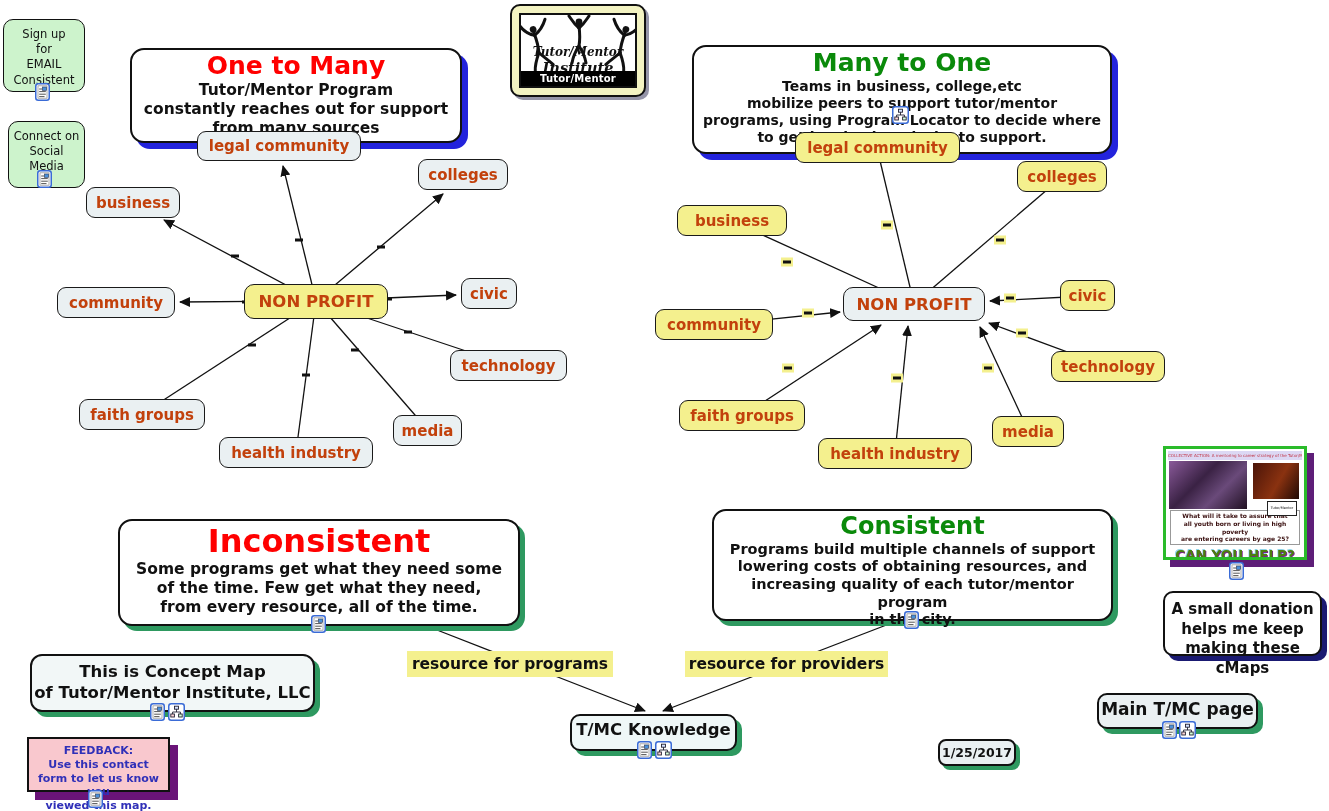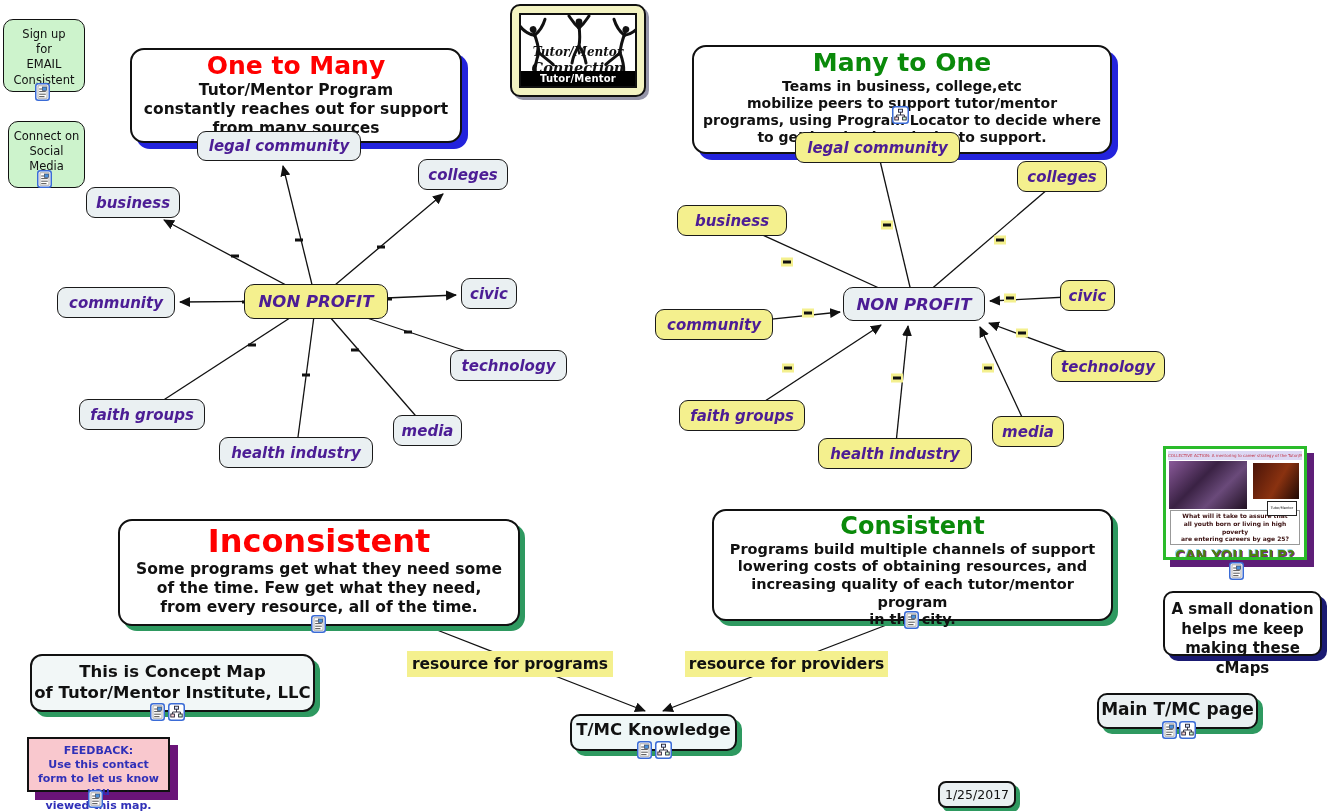--- a/index.html
+++ b/index.html
@@ -1,21 +1,21 @@
 <!DOCTYPE html>
 <html><head>
 <meta charset="utf-8">
 <style>
   html,body{margin:0;padding:0;background:#fff;}
   body{font-family:"DejaVu Sans","Liberation Sans",sans-serif;color:#111;}
   #stage{position:relative;width:1329px;height:811px;background:#fff;overflow:hidden;}
   .abs{position:absolute;box-sizing:border-box;}
   .wires{position:absolute;left:0;top:0;z-index:1;pointer-events:none;}
   .node{display:flex;align-items:center;justify-content:center;border:1.6px solid #1a1a1a;
-        border-radius:9px;font-weight:bold;font-size:15px;z-index:2;color:#4c1d95;font-style:italic;}
+        border-radius:9px;font-weight:bold;font-size:15px;z-index:2;color:#c2410c;}
   .gray{background:#EAF0F2;}
   .yellow{background:#F4F08E;}
   .center-node{font-size:16.5px;border-radius:10px;}
   .panel{border:2px solid #111;border-radius:14px;background:#fff;text-align:center;z-index:2;}
   .panel .ptitle{font-weight:bold;font-size:25px;line-height:1.15;margin-top:2px;}
   .panel .pbody{font-weight:bold;white-space:pre-line;line-height:1.22;}
   .t-red{color:#FF0000;}
   .t-green{color:#0A8A0A;}
   .shadow-blue{box-shadow:6px 6px 0 #2323DC;margin-top:40px;}
   .shadow-green{box-shadow:5px 5px 0 #2E9960;}
@@ -49,21 +49,21 @@
   .flyer-sub{position:absolute;left:0;right:0;top:10px;font-size:6px;font-weight:bold;color:#2D2DB0;}
   .flyer-big{position:absolute;left:0;right:0;top:1px;font-size:13.5px;font-weight:bold;color:#4d7c0f;
              white-space:nowrap;text-shadow:0.8px 0.8px 0 #7A1F96,-0.8px -0.8px 0 #8FD5E8;}
   .knowledge{background:#EFF7F7;border:2px solid #111;border-radius:10px;box-shadow:5px 5px 0 #2E9960;
              font-weight:bold;font-size:16.5px;text-align:center;padding-top:4px;z-index:2;}
   .concept{background:#F2F7F7;border:2px solid #111;border-radius:12px;box-shadow:5px 5px 0 #2E9960;
            font-weight:bold;font-size:16.5px;text-align:center;white-space:pre-line;line-height:1.25;padding-top:6px;z-index:2;}
   .mainpage{background:#EAF0F2;border:2px solid #111;border-radius:10px;box-shadow:5px 5px 0 #2E9960;
             font-weight:bold;font-size:17px;text-align:center;padding-top:4px;z-index:2;}
   .datebox{background:#EAF0F2;border:2px solid #111;border-radius:8px;box-shadow:4px 4px 0 #2E9960;
-           font-weight:normal;font-size:12.5px;display:flex;align-items:center;justify-content:center;z-index:2;margin-top:42px;}
+           font-weight:bold;font-size:12.5px;display:flex;align-items:center;justify-content:center;z-index:2;}
   .logo-text1{font-family:"DejaVu Serif","Liberation Serif",serif;font-style:italic;font-weight:bold;}
 </style>
 </head>
 <body>
 
 <div id="stage">
 
   <svg class="wires" width="1329" height="811">
     <defs>
       <marker id="arw" markerUnits="userSpaceOnUse" markerWidth="16" markerHeight="14" refX="10" refY="5" orient="auto">
@@ -191,21 +191,21 @@
             <circle cx="0" cy="-16" r="3.4" fill="#111" stroke="none"></circle>
             <path d="M0,-12 C-1,-4 -1,2 0,8"></path>
             <path d="M0,-10 C-7,-13 -11,-18 -14,-23"></path>
             <path d="M0,-10 C7,-13 11,-19 13,-25"></path>
             <path d="M0,8 C-4,14 -8,18 -11,23"></path>
             <path d="M0,8 C4,14 7,19 8,25"></path>
           </g>
         </g>
       </svg>
       <div class="abs logo-text1" style="left:0;right:0;top:30px;font-size:12px;text-align:center">Tutor/Mentor</div>
-      <div class="abs logo-text1" style="left:0;right:0;top:44px;font-size:14.5px;text-align:center">Connection</div>
+      <div class="abs logo-text1" style="left:0;right:0;top:44px;font-size:14.5px;text-align:center">Institute</div>
       <div class="logo-bar">Tutor/Mentor Institute, LLC</div>
     </div>
   </div>
 
   <div class="abs panel shadow-blue" style="left:692px;top:5px;width:420px;height:109px">
     <div class="ptitle t-green">Many to One</div>
     <div class="pbody" style="font-size:14px">Teams in business, college,etc
 mobilize peers to support tutor/mentor
 programs, using Program Locator to decide where
 to get involved, and who to support.</div>

